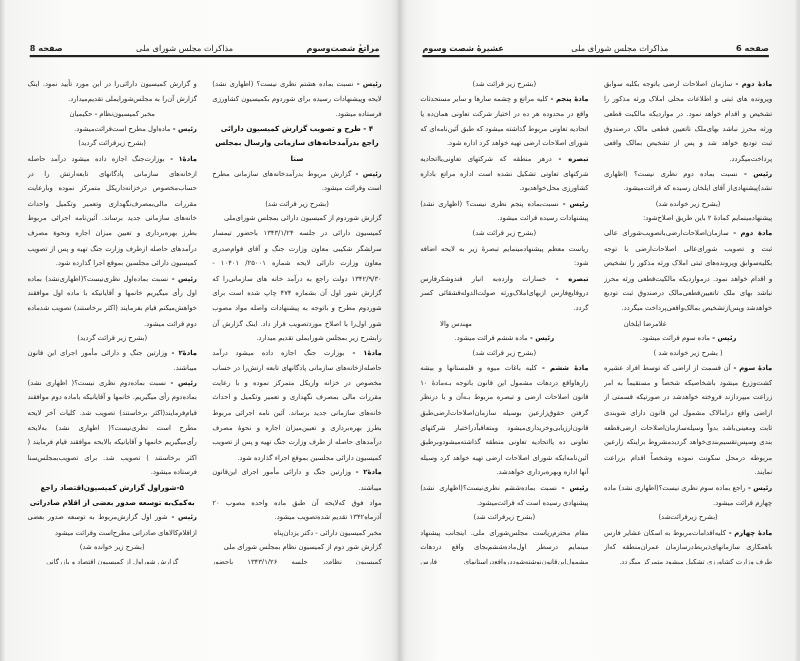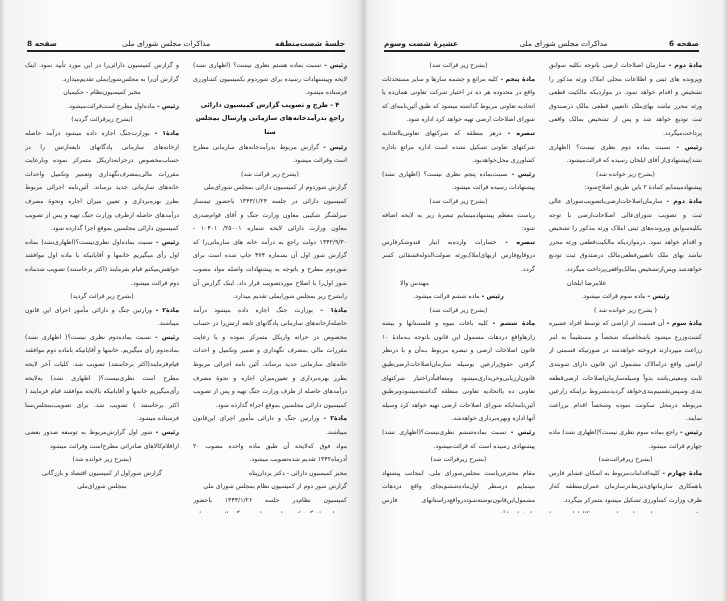--- a/index.html
+++ b/index.html
@@ -24,21 +24,21 @@
     display: flex; justify-content: space-between; align-items: flex-end;
     direction: rtl;
     font-size: 7.4px; font-weight: bold; color: #222;
     border-bottom: 2px solid #222;
     padding-bottom: 2px;
   }
   .page-left .header { left: 27px; width: 318px; }
   .page-right .header { left: 20px; width: 315px; }
   .header .h-center { font-weight: normal; }
   .columns {
-    position: absolute; top: 58px; bottom: 88px;
+    position: absolute; top: 70px; bottom: 88px;
     display: flex; direction: rtl; gap: 14px;
   }
   .page-left .columns { left: 25px; width: 322px; }
   .page-right .columns { left: 18px; width: 320px; }
   .col {
     flex: 1; direction: rtl; text-align: justify;
     font-size: 6.2px; line-height: 13.6px; color: #262626;
     overflow: hidden;
   }
   .col p { margin: 0; }
@@ -61,21 +61,21 @@
 </style>
 </head>
 <body>
 
 <div class="spread">
   <div class="edge-left"></div>
   <div class="edge-right"></div>
 
   <div class="page page-left">
     <div class="header">
-      <span>جلسهٔ شصت‌منطقه</span>
+      <span>مراتعٔ شصت‌وسوم</span>
       <span class="h-center">مذاکرات مجلس شورای ملی</span>
       <span>صفحه 8</span>
     </div>
     <div class="columns">
       <div class="col">
           <p><b>رئیس - </b><span>نسبت بماده هشتم نظری نیست؟ (اظهاری نشد) لایحه وپیشنهادات رسیده برای شوردوم بکمیسیون کشاورزی فرستاده میشود.</span></p>
           <p class="heading"><span>۴ - طرح و تصویب گزارش کمیسیون دارائی راجع بدرآمدخانه‌های سازمانی وارسال بمجلس سنا</span></p>
           <p><b>رئیس - </b><span>گزارش مربوط بدرآمدخانه‌های سازمانی مطرح است وقرائت میشود.</span></p>
           <p class="center"><span>(بشرح زیر قرائت شد)</span></p>
           <p><span>گزارش شوردوم از کمیسیون دارائی بمجلس شورای‌ملی</span></p>
@@ -90,20 +90,21 @@
       <div class="col">
           <p><span>و گزارش کمیسیون دارائی‌را در این مورد تأیید نمود. اینک گزارش آن‌را به مجلس‌شورایملی تقدیم‌میدارد.</span></p>
           <p class="center"><span>مخبر کمیسیون‌نظام - حکیمیان</span></p>
           <p><b>رئیس - </b><span>ماده‌اول مطرح است‌قرائت‌میشود.</span></p>
           <p class="center"><span>(بشرح زیرقرائت گردید)</span></p>
           <p><b>مادهٔ۱ - </b><span>بوزارت‌جنگ اجازه داده میشود درآمد حاصله ازخانه‌های سازمانی پادگانهای تابعه‌ارتش را در حساب‌مخصوص درخزانه‌داریکل متمرکز نموده وبارعایت مقررات مالی‌بمصرف‌نگهداری وتعمیر وتکمیل واحداث خانه‌های سازمانی جدید برساند. آئین‌نامه اجرائی مربوط بطرز بهره‌برداری و تعیین میزان اجاره ونحوهٔ مصرف درآمدهای حاصله ازطرف وزارت جنگ تهیه و پس از تصویب کمیسیون دارائی مجلسین بموقع اجرا گذارده شود.</span></p>
           <p><b>رئیس - </b><span>نسبت بماده‌اول نظری‌نیست؟(اظهاری‌نشد) بماده اول رأی میگیریم خانمها و آقایانیکه با ماده اول موافقند خواهش‌میکنم قیام بفرمایند (اکثر برخاستند) تصویب شدماده دوم قرائت میشود.</span></p>
           <p class="center"><span>(بشرح زیر قرائت گردید)</span></p>
           <p><b>مادهٔ۲ - </b><span>وزارتین جنگ و دارائی مأمور اجرای این قانون میباشند.</span></p>
           <p><b>رئیس - </b><span>نسبت بماده‌دوم نظری نیست؟( اظهاری نشد) بماده‌دوم رأی میگیریم. خانمها و آقایانیکه باماده دوم موافقند قیام‌فرمایند(اکثر برخاستند) تصویب شد. کلیات آخر لایحه مطرح است نظری‌نیست؟( اظهاری نشد) به‌لایحه رأی‌میگیریم خانمها و آقایانیکه بالایحه موافقند قیام فرمایند ( اکثر برخاستند ) تصویب شد. برای تصویب‌بمجلس‌سنا فرستاده میشود.</span></p>
+          <p class="heading"><span>۵-شوراول گزارش کمیسیون‌اقتصاد راجع به‌کمک‌به توسعه صدور بعضی از اقلام صادراتی</span></p>
           <p><b>رئیس - </b><span>شور اول گزارش‌مربوط به توسعه صدور بعضی ازاقلام‌کالاهای صادراتی مطرح‌است وقرائت میشود</span></p>
           <p class="center"><span>(بشرح زیر خوانده شد)</span></p>
           <p class="center"><span>گزارش شوراول از کمیسیون اقتصاد و بازرگانی</span></p>
           <p class="center"><span>بمجلس شورای‌ملی</span></p>
         </div>
     </div>
   </div>
 
   <div class="gutter-shadow"></div>
 

